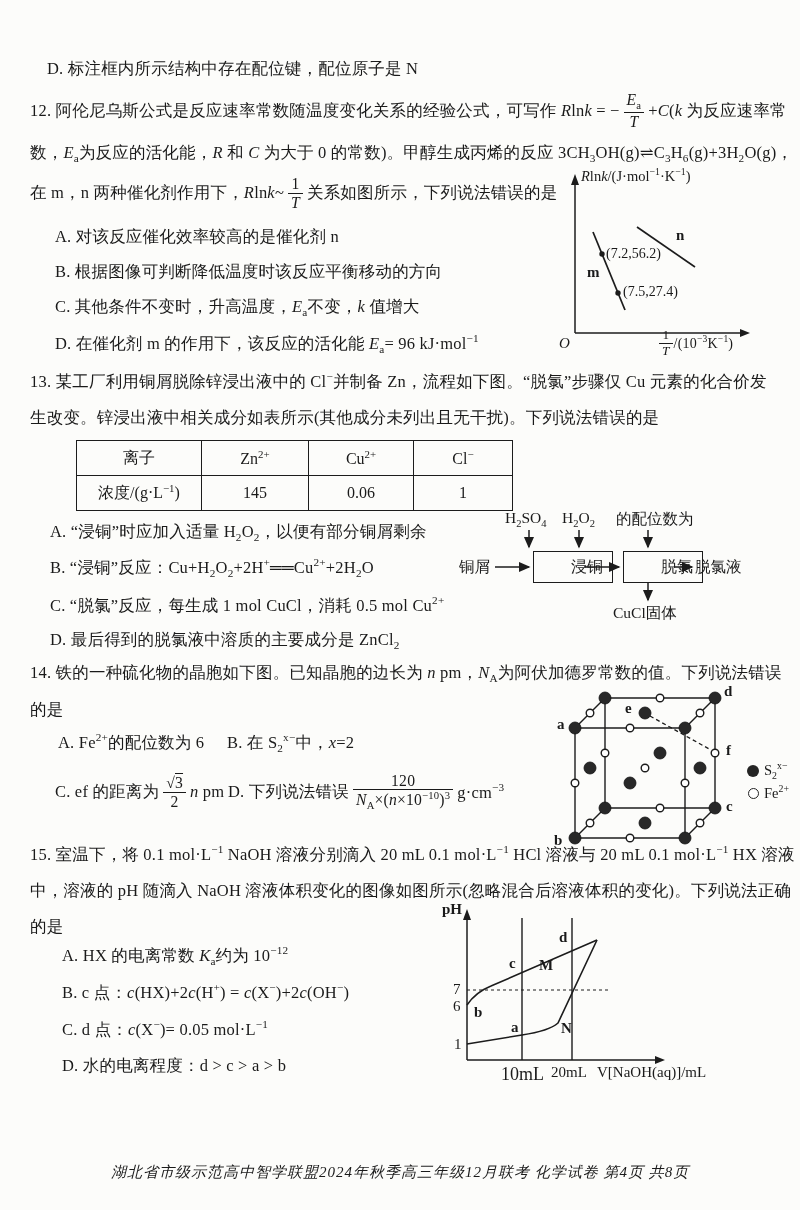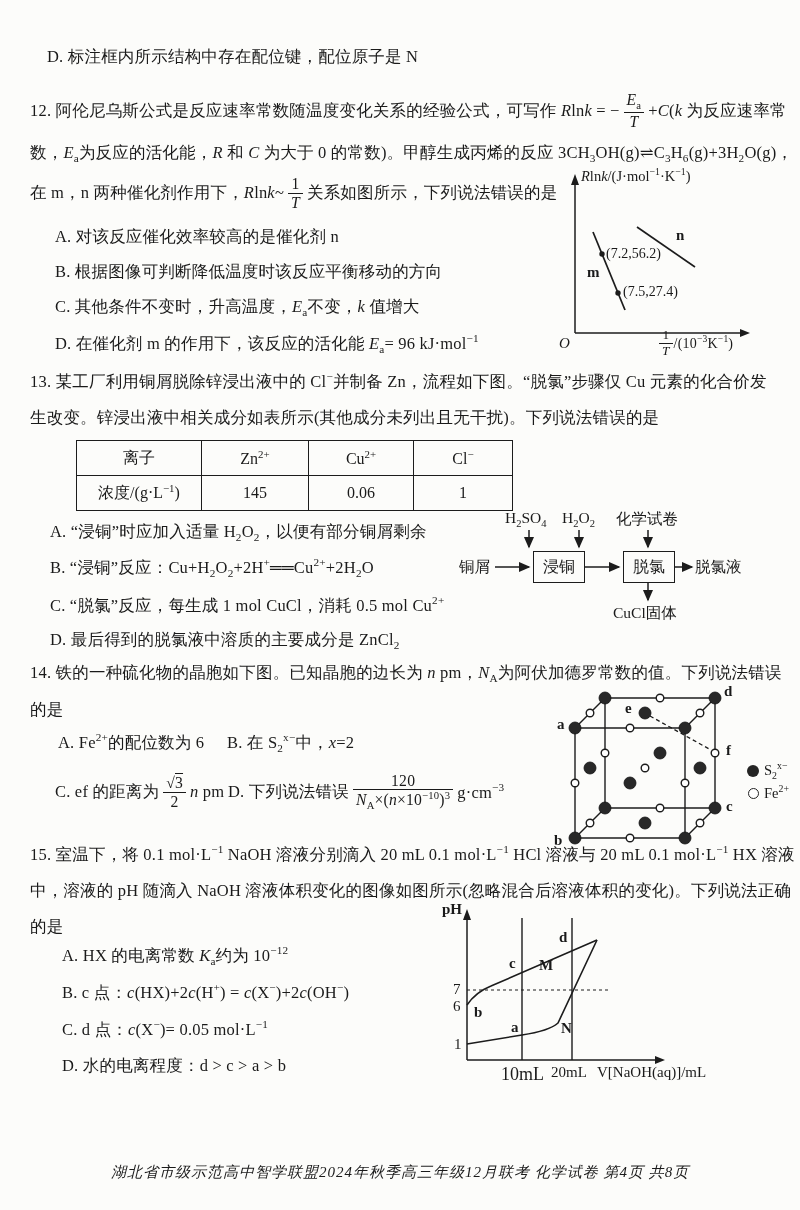--- a/index.html
+++ b/index.html
@@ -16,34 +16,34 @@
   .frac .fnum{display:block;padding:0 3px;}
   .frac .fden{display:block;border-top:1.4px solid #1a1a1a;padding:0 3px;}
   sub,sup{font-size:.68em;}
   .ol{text-decoration:overline;}
   i{font-family:"Liberation Serif","DejaVu Serif",serif;}
   table.ztab{border-collapse:collapse;font-size:16px;}
   table.ztab td,table.ztab th{border:1.7px solid #1c1c1c;text-align:center;height:34px;font-weight:normal;padding:0 6px;}
   .figlabel{position:absolute;font-size:14px;white-space:nowrap;}
   .ptlabel{position:absolute;font-size:15px;font-weight:bold;white-space:nowrap;}
   .flowbox{position:absolute;width:50px;height:30px;border:1.6px solid #1c1c1c;
-    text-align:center;line-height:30px;font-size:16px;background:transparent;}
+    text-align:center;line-height:30px;font-size:16px;background:transparent;padding-left:28px;}
   .flowtext{position:absolute;font-size:15.5px;white-space:nowrap;}
   .ldot{display:inline-block;width:12px;height:12px;border-radius:50%;background:#242424;margin-right:5px;vertical-align:-2px;}
   .lopen{display:inline-block;width:9px;height:9px;border-radius:50%;background:#fff;border:1.5px solid #242424;margin-right:5px;vertical-align:-1px;}
   .legendrow{position:absolute;font-size:14.5px;white-space:nowrap;}
   .footer{position:absolute;top:1163px;left:0;width:100%;text-align:center;
     font-style:italic;font-size:15px;letter-spacing:1px;}
   svg{position:absolute;left:0;top:0;}
   .stroke{stroke:#1c1c1c;fill:none;}
 </style>
 </head>
 <body>
 
-<div class="line abs" style="left:47px;top:46px">D. 标注框内所示结构中存在配位键，配位原子是 N</div>
+<div class="line abs" style="left:47px;top:58px">D. 标注框内所示结构中存在配位键，配位原子是 N</div>
 
 <div class="fracline abs" style="left:30px;top:88px;height:46px">
   <span>12. 阿伦尼乌斯公式是反应速率常数随温度变化关系的经验公式，可写作 <i>R</i>ln<i>k</i> = −</span>
   <span class="frac">
     <span class="fnum"><i>E</i><sub>a</sub></span>
     <span class="fden"><i>T</i></span>
   </span>
   <span>+<i>C</i>(<i>k</i> 为反应速率常</span>
 </div>
 <div class="line abs" style="left:30px;top:142px">数，<i>E</i><sub>a</sub>为反应的活化能，<i>R</i> 和 <i>C</i> 为大于 0 的常数)。甲醇生成丙烯的反应 3CH<sub>3</sub>OH(g)⇌C<sub>3</sub>H<sub>6</sub>(g)+3H<sub>2</sub>O(g)，</div>
@@ -129,21 +129,21 @@
       <line x1="193" y1="27" x2="193" y2="44"></line>
       <line x1="193" y1="79" x2="193" y2="97"></line>
     </g>
   </svg>
   <div class="flowtext" style="left:4px;top:54px">铜屑</div>
   <div class="flowbox" style="left:78px;top:48px">浸铜</div>
   <div class="flowbox" style="left:168px;top:48px">脱氯</div>
   <div class="flowtext" style="left:240px;top:54px">脱氯液</div>
   <div class="flowtext" style="left:50px;top:6px">H<sub>2</sub>SO<sub>4</sub></div>
   <div class="flowtext" style="left:107px;top:6px">H<sub>2</sub>O<sub>2</sub></div>
-  <div class="flowtext" style="left:161px;top:6px">化学试卷</div>
+  <div class="flowtext" style="left:161px;top:6px">的配位数为</div>
   <div class="flowtext" style="left:158px;top:100px">CuCl固体</div>
 </div>
 
 <div class="line abs" style="left:30px;top:662px">14. 铁的一种硫化物的晶胞如下图。已知晶胞的边长为 <i>n</i> pm，<i>N</i><sub>A</sub>为阿伏加德罗常数的值。下列说法错误</div>
 <div class="line abs" style="left:30px;top:699px">的是</div>
 <div class="line abs" style="left:58px;top:731px">A. Fe<sup>2+</sup>的配位数为 6</div>
 <div class="line abs" style="left:227px;top:731px">B. 在 S<sub>2</sub><sup>x−</sup>中，<i>x</i>=2</div>
 
 <div class="fracline abs" style="left:55px;top:764px;height:56px">
   <span>C. ef 的距离为</span>

